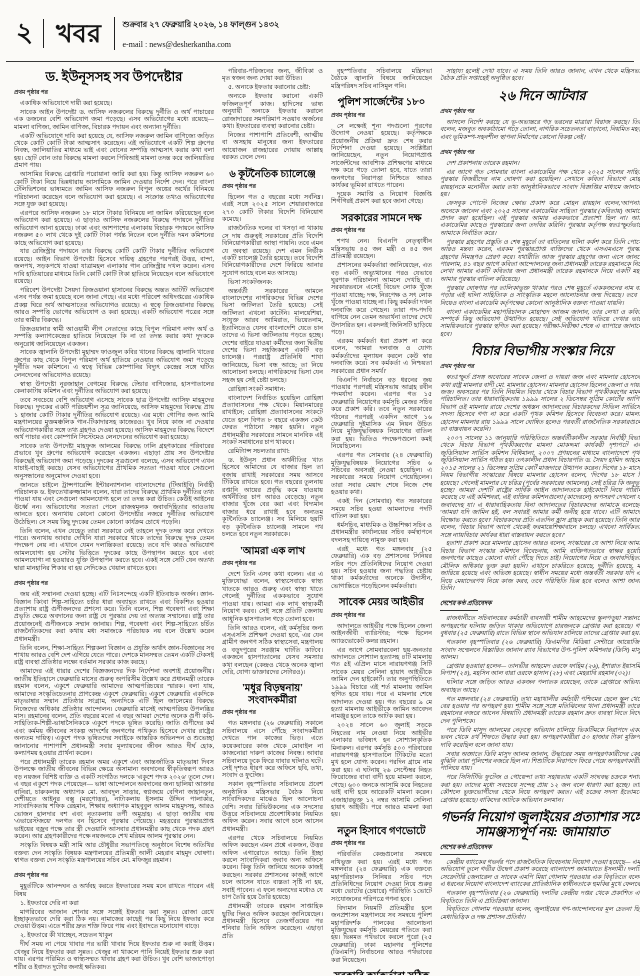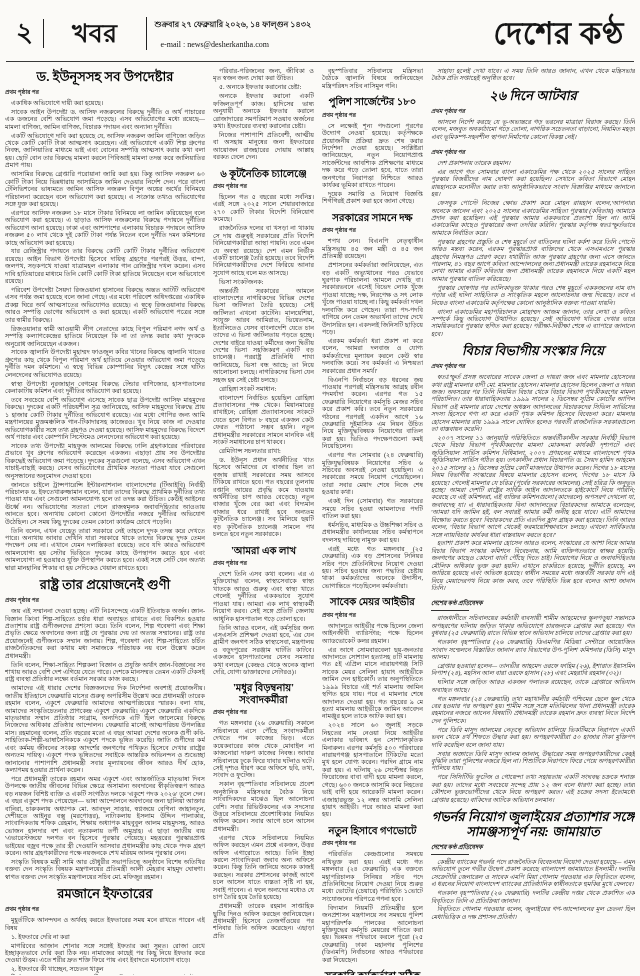--- a/index.html
+++ b/index.html
@@ -18,42 +18,42 @@
     display:flex;align-items:center;
     padding:14px 10px 6px 12px;
     height:38px;box-sizing:content-box;
   }
   .pageno{
     font-size:26px;font-weight:bold;line-height:1;
     padding:0 10px 0 4px;
   }
   .section{
     font-size:25px;font-weight:900;line-height:1;
-    padding:2px 28px;
+    padding:2px 12px;
     border-left:1.5px solid #222;
     letter-spacing:.5px;
   }
   .dateblock{
     border-left:1.5px solid #222;
     padding:1px 0 1px 8px;
     display:flex;flex-direction:column;justify-content:center;gap:9px;
   }
   .dateline{font-size:8px;font-weight:bold;}
-  .emailline{font-size:8px;margin-left:6px;}
+  .emailline{font-size:8px;}
   .masthead{
     margin-left:auto;
     font-size:31px;font-weight:900;line-height:1;
     padding-right:6px;
     letter-spacing:.5px;
   }
   .rule{height:1px;background:#3a3a3a;margin:3px 6px 5px 6px;}
   
   main{
     display:flex;gap:8px;
-    padding:0 5px;
+    padding:0 14px;
     height:908px;
     overflow:hidden;
   }
   .col{overflow:hidden;height:100%;}
   .col.wideA{flex:0 0 200px;width:200px;}
   .col.narrow{flex:0 0 101px;width:101px;}
   .col.wideD{flex:0 0 204px;width:204px;font-style:italic;}
   
   article.story{margin:0 0 7px 0;}
   h2.hl{
@@ -85,21 +85,20 @@
 <body>
 
 <div class="page">
   <header>
     <div class="pageno">২</div>
     <div class="section">খবর</div>
     <div class="dateblock">
       <div class="dateline">শুক্রবার ২৭ ফেব্রুয়ারি ২০২৬, ১৪ ফাল্গুন ১৪৩২</div>
       <div class="emailline">e-mail : news@desherkantha.com</div>
     </div>
-    <div class="masthead">দেশের কণ্ঠ</div>
   </header>
   <div class="rule"></div>
   <main id="columns">
       <div class="col wideA">
         <article class="story">
           <h2 class="hl">ড. ইউনূসসহ সব উপদেষ্টার</h2>
           <div class="kicker">প্রথম পৃষ্ঠার পর</div>
           <p class="bp">একাধিক অভিযোগে দায়ী করা হয়েছে।</p>
           <p class="bp">সাবেক আইন উপদেষ্টা ড. আসিফ নজরুলের বিরুদ্ধে দুর্নীতি ও অর্থ পাচারের এক ডজনের বেশি অভিযোগ জমা পড়েছে। এসব অভিযোগের মধ্যে রয়েছে— মামলা বাণিজ্য, জামিন বাণিজ্য, বিচারক পদায়ন এবং অন্যান্য দুর্নীতি।</p>
           <p class="bp">একটি অভিযোগে দাবি করা হয়েছে যে, আসিফ নজরুল জামিন বাণিজ্যে জড়িত থেকে কোটি কোটি টাকা আত্মসাৎ করেছেন। এই অভিযোগে একটি শিল্প গ্রুপের নিবন্ধ, জালিয়াতির মাধ্যমে ভাই এবং বোনের সম্পত্তি আত্মসাৎ করার কথা বলা হয়। ছোট বোন তার বিরুদ্ধে মামলা করলে পিবিআই মামলা তদন্ত করে জালিয়াতির প্রমাণ পায়।</p>
@@ -109,30 +108,28 @@
           <p class="bp">পরিবেশ উপদেষ্টা সৈয়দা রিজওয়ানা হাসানের বিরুদ্ধে অন্তত আটটি অভিযোগ এসব পর্যন্ত জমা হয়েছে বলে জানা গেছে। এর মধ্যে পরিবেশ অধিদপ্তরের একাধিক প্রকল্প ঘিরে অর্থ আত্মসাতের অভিযোগও রয়েছে। এ স্বত্বে রিজওয়ানার বিরুদ্ধে আরও সম্পত্তি ভোগের অভিযোগ ও করা হয়েছে। একটি অভিযোগ পত্রের সঙ্গে তার স্বামীর বিরুদ্ধে।</p>
           <p class="bp">রিজওয়ানার স্বামী আওয়ামী লীগ নেতাদের কাছে বিপুল পরিমাণ নগদ অর্থ ও সম্পত্তি কল্যাণকেন্দ্রের হাতিয়ে নিয়েছেন কি না তা তদন্ত করার কথা দুদককে অনুরোধ জানিয়েছেন একজন।</p>
           <p class="bp">সাবেক জ্বালানি উপদেষ্টা মুহাম্মদ ফাওজুল কবির খানের বিরুদ্ধে জ্বালানি খাতের গ্রুপের কাছ থেকে বিপুল পরিমাণ অর্থ হাতিয়ে নেওয়ার অভিযোগ জমা পড়েছে দুর্নীতি দমন কমিশনে। এ স্বত্বে বিভিন্ন কোম্পানির বিদ্যুৎ কেন্দ্রের সঙ্গে ঘটিত লেনদেনের অভিযোগও রয়েছে।</p>
           <p class="bp">স্বাস্থ্য উপদেষ্টা নুরজাহান বেগমের বিরুদ্ধে টেন্ডার বাণিজ্যের, হাসপাতালের কেনাকাটায় কমিশন এবং দুর্নীতির অভিযোগ করা হয়েছে।</p>
           <p class="bp">তবে সবচেয়ে বেশি অভিযোগ এসেছে সাবেক ছাত্র উপদেষ্টা আসিফ মাহমুদের বিরুদ্ধে। দুদকের একটি পরিচয়শীল সূত্র জানিয়েছে, আসিফ মাহমুদের বিরুদ্ধে প্রায় ১ হাজার কোটি টাকার দুর্নীতির অভিযোগ রয়েছে। এর মধ্যে গোপির জন্য আমি মন্ত্রণালয়ের মুক্তমঞ্চলিক গান-টিকাদারসহ কাজেরও। খুব নিয়ে কাজ না দেওয়ার অভিযোগকারীর সঙ্গে তথ্য গ্রহণও দেওয়া হয়েছে। আসিফ মাহমুদের বিরুদ্ধে বিদেশে অর্থ পাচার এবং কোম্পানি সিস্টেমেও লেনদেনের অভিযোগ করা হয়েছে।</p>
           <p class="bp">সাবেক তথ্য উপদেষ্টা মাহফুজ আলমের বিরুদ্ধে ঢালি গ্রহণকারের পরিবারের প্রভাবে খুব গ্রুপের অভিযোগ করেছেন একজন। এছাড়া প্রায় সব উপদেষ্টার বিরুদ্ধেই অভিযোগ জমা পড়েছে। দুদকের সূত্রগুলো বলেছে, এসব অভিযোগ এখন যাচাই-বাছাই করছে। যেসব অভিযোগের প্রাথমিক সত্যতা পাওয়া যাবে সেগুলো অনুসন্ধানের অনুমোদন দেওয়া হবে।</p>
           <p class="bp">জানতে চাইলে ট্রান্সপারেন্সি ইন্টারন্যাশনাল বাংলাদেশের (টিআইবি) নির্বাহী পরিচালক ড. ইফতেখারুজ্জামান বলেন, যারা তাদের বিরুদ্ধে প্রাথমিক দুর্নীতির তথ্য পাওয়া যায় এবং সেগুলো আমলযোগ্য হলে তা তদন্ত করা উচিত। কেউই আইনের ঊর্ধ্বে নন। অভিযোগের সত্যতা পেলে রাজস্বমূলক জবাবদিহিতার আওতায় আনতে হবে। অন্যথায় কোনো কোনো উপদেষ্টার নজরে দুর্নীতির অভিযোগ উঠেছিল। সে সময় কিছু দুদকের তেমন কোনো কার্যক্রম চোখে পড়েনি।</p>
           <p class="bp">তিনি বলেন, এখন যেহেতু তারা সরকারে নেই তাহলে দুদক তদন্ত করে দেখতে পারে। অন্যথায় আবার দেখিনি যারা সরকারে থাকে তাদের বিরুদ্ধে দুদক তেমন পদক্ষেপ নেয় না। এখানে যেমন দলান্তিকতা রয়েছে। তবে যদি কারও অভিযোগ আমলযোগ্য হয় সেটার ভিত্তিতে দুদকের কাছে উপস্থাপন করতে হবে এবং আমলযোগ্য না হওয়ারও যুক্তি উপস্থাপন করতে হবে। একই সঙ্গে সেটি যেন অতথ্য দ্বারা মানহানির শিকার বা হয় সেদিকেও খেয়াল রাখতে হবে।</p>
         </article>
         <article class="story">
-          <h2 class="hl">রাষ্ট্র তার প্রয়োজনেই গুণী</h2>
           <div class="kicker">প্রথম পৃষ্ঠার পর</div>
           <p class="bp">জয় এই সম্মাননা দেওয়া হচ্ছে। এটি নিঃসন্দেহে একটি ইতিবাচক অর্জন। জ্ঞান-বিজ্ঞান কিংবা শিল্প-সাহিত্যে চর্চার ধারা অব্যাহত রাখতে এবং বিকশিত হওয়ার প্রত্যাশায় রাষ্ট্র গুণীজনদের প্রশংসা করে। তিনি বলেন, শিল্প গবেষণা এবং শিক্ষা প্রভৃতি ক্ষেত্রে অবদানের জন্য রাষ্ট্র যে পুরস্কার দেয় তা অত্যন্ত সম্মানের। রাষ্ট্র তার প্রয়োজনেই গুণীজনকে সম্মান জানায়। শিল্প, গবেষণা এবং শিল্প-সাহিত্যে চর্চিত রাজনৈতিকদের করা কথায় মধ্য সমাজকে পরিচায়ক নয় বলে উল্লেখ করেন প্রধানমন্ত্রী।</p>
           <p class="bp">তিনি বলেন, শিক্ষা-সাহিত্য শিল্পকলা বিজ্ঞান ও প্রযুক্তি অর্থাৎ জ্ঞান-বিজ্ঞানের সব শাখায় আরও বেশি দেশ এগিয়ে যেতে পারে। দেশকে মানসম্মত তেমন একটি টেকসই রাষ্ট্র ব্যবস্থা প্রতিষ্ঠার লক্ষ্যে বর্তমান সরকার কাজ করছে।</p>
           <p class="bp">আমাদের এই ধারার দেশের বিজ্ঞজনদের দিক নির্দেশনা অবশ্যই প্রয়োজনীয়। জাতীয় ইতিহাসে ফেব্রুয়ারি মাসের গুরুত্ব অপরিসীম উল্লেখ করে প্রধানমন্ত্রী তারেক রহমান বলেন, একুশে ফেব্রুয়ারি আমাদের আত্মপরিচয়ের স্মারক। বলা যায়, আমাদের সংস্কৃতিচেতনার প্রাণকেন্দ্র একুশে ফেব্রুয়ারি। একুশে ফেব্রুয়ারি একদিকে মাতৃভাষার সম্মান প্রতিষ্ঠার সংগ্রাম, অন্যদিকে এটি ছিল জালেমের বিরুদ্ধে নিজেদের অধিকার প্রতিষ্ঠার আন্দোলন। ফেব্রুয়ারি মাসেই আত্মপরিচয় উপলব্ধির মাস। রহমানের বলেন, প্রতি বছরের মতো এ বছর আমরা দেশের অনেক গুণী কবি-সাহিত্যিক-শিল্পী-ভাষাসৈনিককে একুশে পদকে ভূষিত করেছি। জাতি গুণীদের কর্ম এবং কর্মময় জীবনের সংকল্প আদর্শের জনগণের পথিকৃত হিসেবে দেখার রাষ্ট্রের অন্যতম দায়িত্ব। একুশে পদক ভূষিতদের সবাইকে আন্তরিক অভিনন্দন ও শুভেচ্ছা জানানোর পাশাপাশি প্রধানমন্ত্রী সবার মূল্যায়নের জীবন আরও দীর্ঘ হোক, কল্যাণময় হওয়ার প্রার্থনা করেন।</p>
           <p class="bp">পরে প্রধানমন্ত্রী তারেক রহমান অমর একুশে এবং আন্তর্জাতিক মাতৃভাষা দিবস উপলক্ষে জাতীয় জীবনের বিভিন্ন ক্ষেত্রে অসামান্য অবদানের স্বীকৃতিস্বরূপ আরও বড় নয়জন বিশিষ্ট ব্যক্তি ও একটি সংগঠিত দলকে 'একুশে পদক ২০২৬' তুলে দেন। এ বছর একুশে পদক পেয়েছেন— ভাষা আন্দোলনে অবদানের জন্য ছালিয়া আক্তার বানিরা, চারুকলায় অধ্যাপক মো. আবদুল সাত্তার, স্বপ্নজয়ে বেগিনা জাহানতুন, দেশীয়তে আইনুর বক্সু (মরণোত্তর), নাট্যকলায় ইসলাম উদ্দিন পালাকার, সাংবাদিকতায় শফিক রেহমান, শিক্ষায় অধ্যাপক মাহবুবুল আলম মাহমুদসহ, আরও ভোজন হালদার বশ এবং নৃত্যকলায় তর্পী অমুদ্রাহ। এ ছাড়া জাতীয় ব্যয় 'এভারেস্টজয়ে' দলগত বন হিসেবে পুরস্কার পেয়েছে। মহত্তরের পুরস্কারপ্রাপ্ত ভাইয়ের বজ্রব পক্ষে তার স্ত্রী দেওয়ানি আসবার প্রধানমন্ত্রীর কাছ থেকে পদক গ্রহণ করেন। আর গ্রহণকারীদের পক্ষে নয়জনকে শেখ মরিয়ম আলম পুরস্কার নেন।</p>
           <p class="bp">সংস্কৃতি বিষয়ক মন্ত্রী সামি আর চৌধুরীর সভাপতিত্বে অনুষ্ঠানে বিশেষ অতিথির বক্তব্য দেন সংস্কৃতি বিষয়ক মন্ত্রণালয়ের প্রতিমন্ত্রী আলী মেহরাব মাহমুদ ঘোষণা। স্বাগত বক্তব্য দেন সংস্কৃতি মন্ত্রণালয়ের সচিব মো. মফিজুর রহমান।</p>
         </article>
         <article class="story">
-          <h2 class="hl">রমজানে ইফতারের</h2>
           <div class="kicker">প্রথম পৃষ্ঠার পর</div>
           <p class="bp">মুহূর্তটিকে আনন্দঘন ও অর্থবহ করতে ইফতারের সময় মনে রাখতে পারেন এই বিষয়</p>
           <p class="bp">১. ইফতারে দেরি না করা</p>
           <p class="bp">মাগরিবের আজান শোনার সঙ্গে সঙ্গেই ইফতার করা সুন্নত। রোজা রেখে ইচ্ছাকৃতভাবে দেরি করা ঠিক নয়। নামাজের কাছেই পর কিছু নিয়ে ইফতার করে দেওয়া উত্তম। এতে শরীর দ্রুত শক্তি ফিরে পায় এবং ইবাদতে মনোযোগ বাড়ে।</p>
           <p class="bp">২. ইফতারে কী খাচ্ছেন, সচেতন থাকুন</p>
           <p class="bp">দীর্ঘ সময় না পেয়ে খাবার পর ভারী খাবার দিয়ে ইফতার শুরু না করাই উত্তম। খেজুর নিয়ে ইফতার করা সুন্নত। খেজুর না থাকলে পানি নিয়েই ইফতার শুরু করা যায়। এরপর পরিমিত ও স্বাস্থ্যসম্মত খাবার গ্রহণ করা উচিত। খুব বেশি ভাজাপোড়া শরীর ও ইবাদত দুটোর জন্যই ক্ষতিকর।</p>
         </article>
       </div>
       <div class="col narrow">
         <article class="story">

